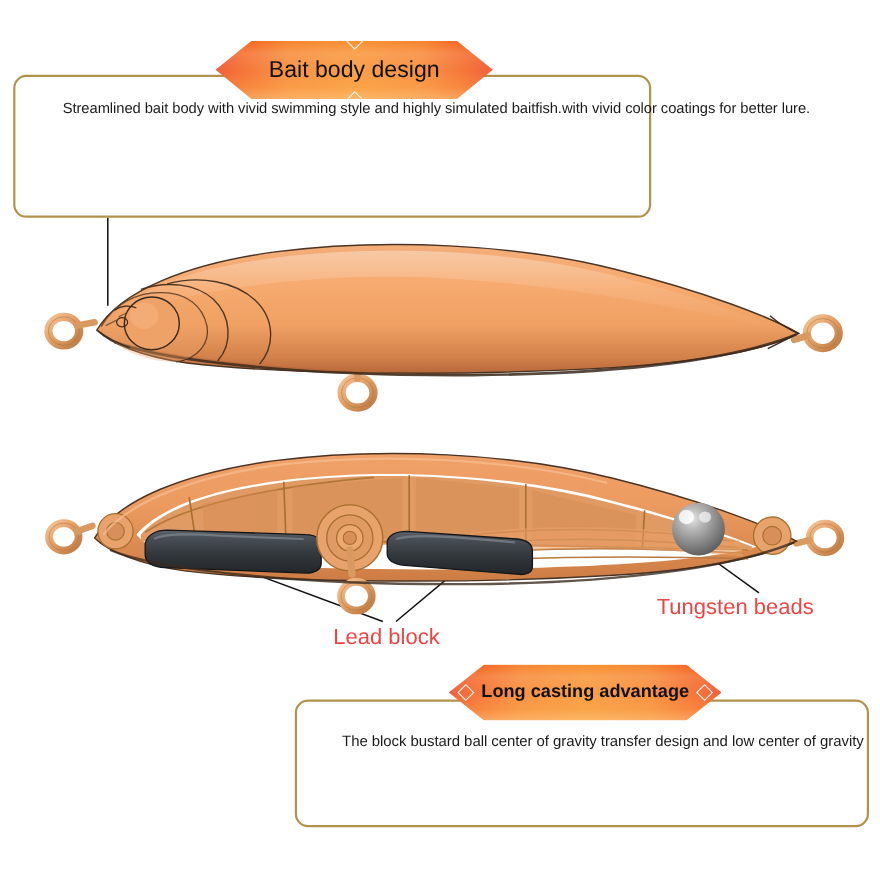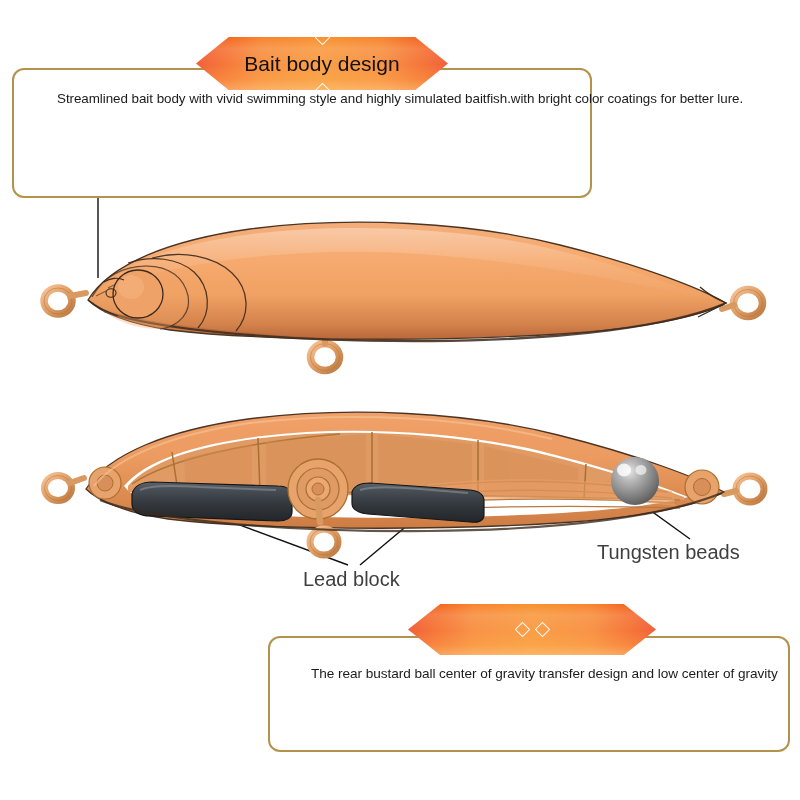--- a/index.html
+++ b/index.html
@@ -129,21 +129,21 @@
   }
   #bottom-banner .banner-label {
     font-size: 16.5px;
     font-weight: 700;
   }
 
   
   .callout-label {
     position: absolute;
     font-size: 20px;
-    color: #404040;
+    color: #ef4444;
     white-space: nowrap;
   }
   #label-lead-block { left: 303px; top: 568px; text-align: center; }
   #label-tungsten-beads { left: 597px; top: 541px; }
 
   
   #art {
     position: absolute;
     left: 0;
     top: 0;
@@ -392,37 +392,38 @@
 
       <path d="M100 500 C 146 519, 276 532, 428 531 C 568 530, 668 515, 722 493" fill="none" stroke="#3b2a1d" stroke-width="2.2" opacity="0.8"></path>
 
       <path d="M94 486 C 118 456, 174 434, 250 423 C 348 411, 464 417, 552 439" fill="none" stroke="#f7c195" stroke-width="2" opacity="0.65"></path>
     </g>
   </svg>
 
   <div class="info-box" id="top-info-box">
     <div class="info-lines">
       <div class="info-line">Streamlined bait body with vivid swimming style and highly simulated baitfish.</div>
-      <div class="info-line">with bright color coatings for better lure.</div>
+      <div class="info-line">with vivid color coatings for better lure.</div>
     </div>
   </div>
 
   <div class="banner" id="top-banner">
     <span class="diamond"></span>
     <span class="banner-label">Bait body design</span>
     <span class="diamond"></span>
   </div>
 
   <div class="callout-label" id="label-lead-block">Lead block</div>
   <div class="callout-label" id="label-tungsten-beads">Tungsten beads</div>
 
   <div class="info-box" id="bottom-info-box">
     <div class="info-lines">
-      <div class="info-line">The rear bustard ball center of gravity transfer design and low center of gravity</div>
+      <div class="info-line">The block bustard ball center of gravity transfer design and low center of gravity</div>
     </div>
   </div>
 
   <div class="banner" id="bottom-banner">
     <span class="diamond"></span>
+    <span class="banner-label">Long casting advantage</span>
     <span class="diamond"></span>
   </div>
 
 </div>
 
 </body></html>

